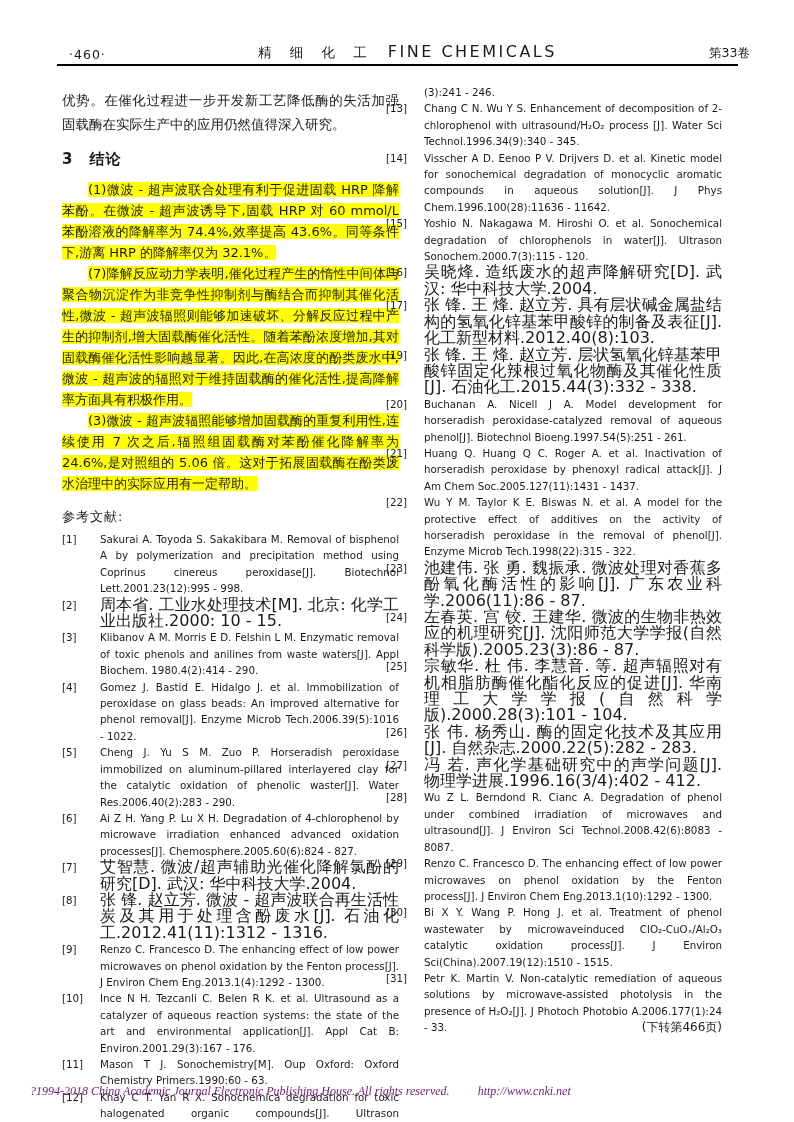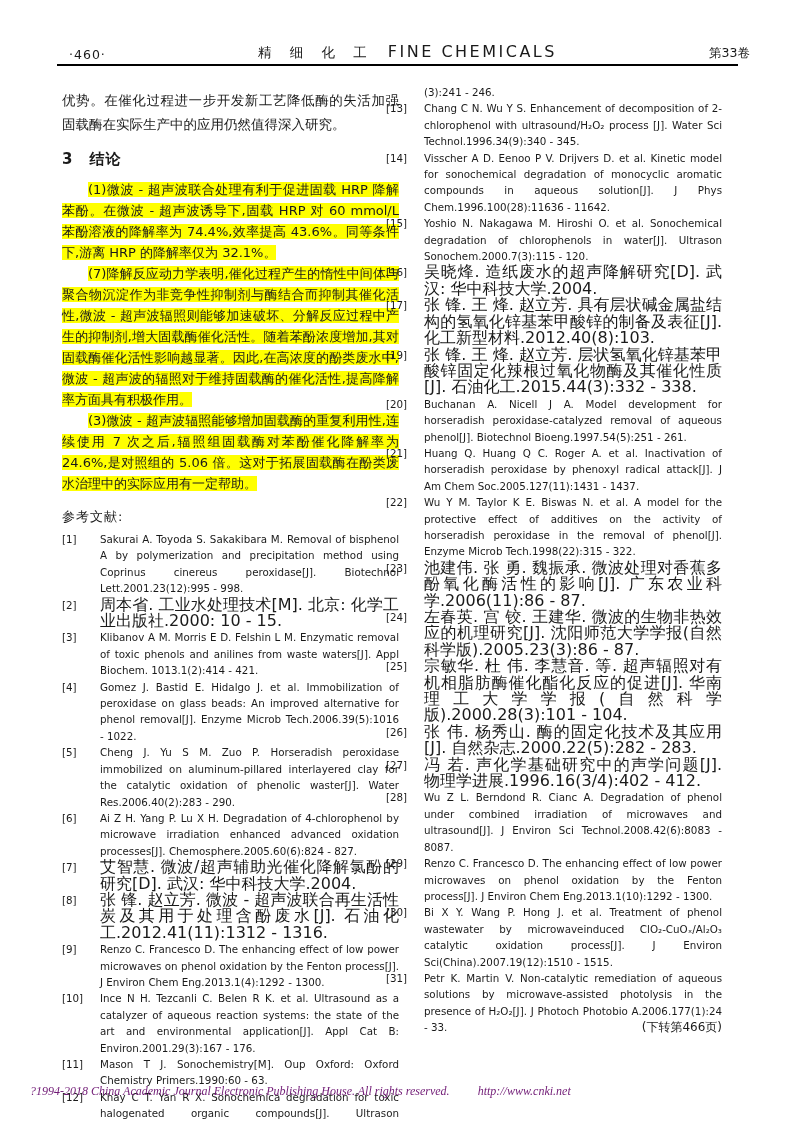--- a/index.html
+++ b/index.html
@@ -89,21 +89,21 @@
         <div class="ref">
           <span class="ref-label">[1]</span>
           <span class="ref-text">Sakurai A. Toyoda S. Sakakibara M. Removal of bisphenol A by polymerization and precipitation method using Coprinus cinereus peroxidase[J]. Biotechnol Lett.2001.23(12):995 - 998.</span>
         </div>
         <div class="ref">
           <span class="ref-label">[2]</span>
           <span class="ref-text cn">周本省. 工业水处理技术[M]. 北京: 化学工业出版社.2000: 10 - 15.</span>
         </div>
         <div class="ref">
           <span class="ref-label">[3]</span>
-          <span class="ref-text">Klibanov A M. Morris E D. Felshin L M. Enzymatic removal of toxic phenols and anilines from waste waters[J]. Appl Biochem. 1013.1(2):414 - 421.</span>
+          <span class="ref-text">Klibanov A M. Morris E D. Felshin L M. Enzymatic removal of toxic phenols and anilines from waste waters[J]. Appl Biochem. 1980.4(2):414 - 290.</span>
         </div>
         <div class="ref">
           <span class="ref-label">[4]</span>
           <span class="ref-text">Gomez J. Bastid E. Hidalgo J. et al. Immobilization of peroxidase on glass beads: An improved alternative for phenol removal[J]. Enzyme Microb Tech.2006.39(5):1016 - 1022.</span>
         </div>
         <div class="ref">
           <span class="ref-label">[5]</span>
           <span class="ref-text">Cheng J. Yu S M. Zuo P. Horseradish peroxidase immobilized on aluminum-pillared interlayered clay for the catalytic oxidation of phenolic waster[J]. Water Res.2006.40(2):283 - 290.</span>
         </div>
         <div class="ref">

